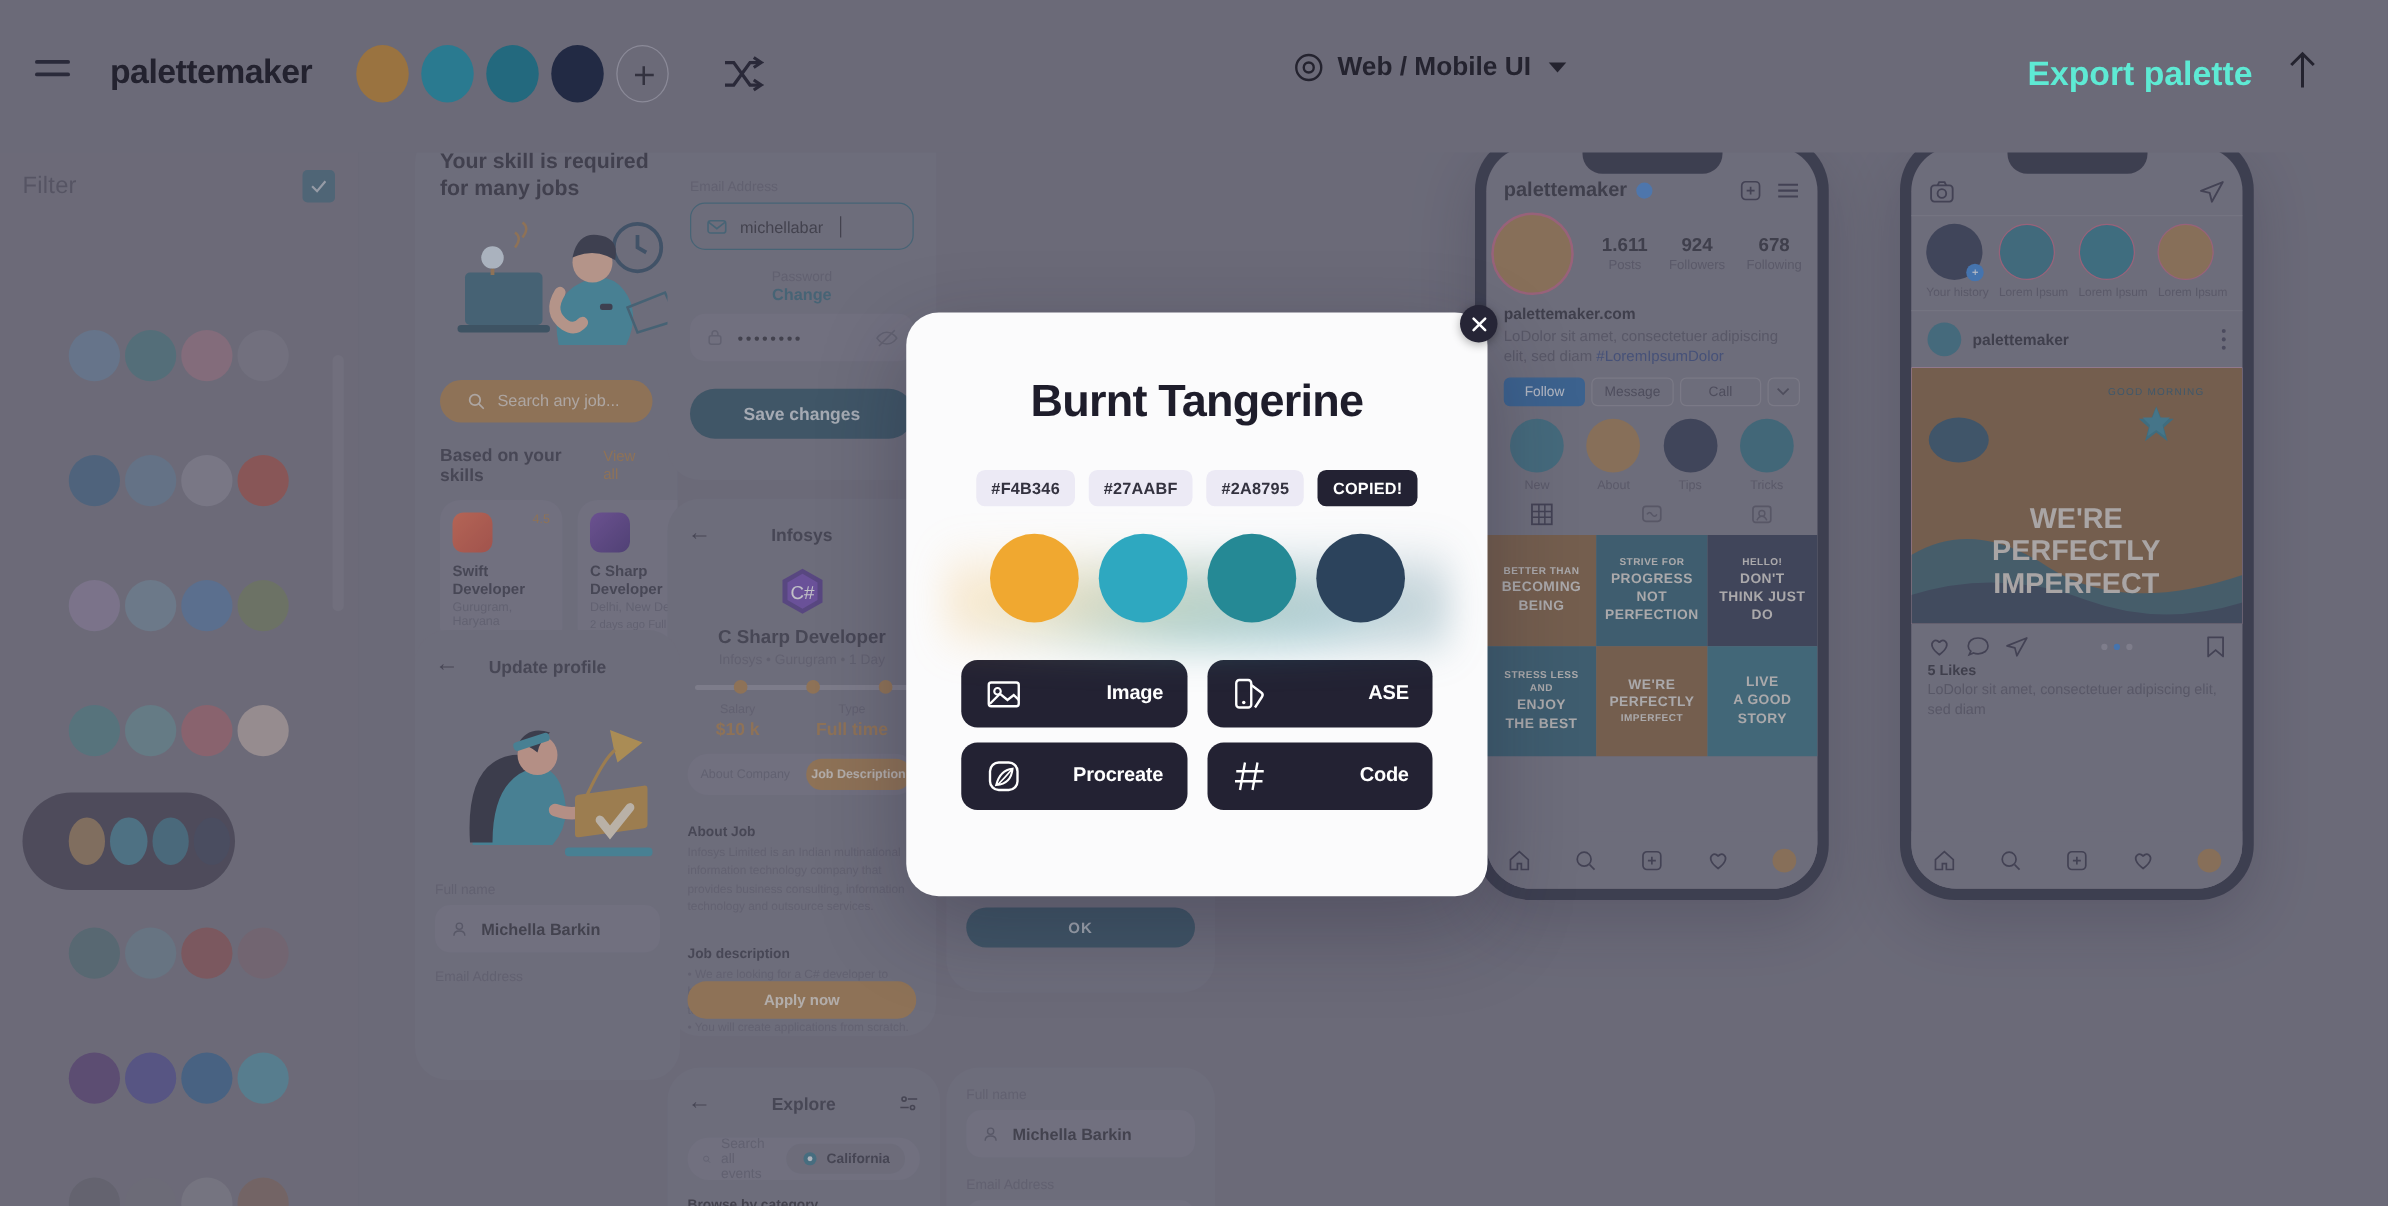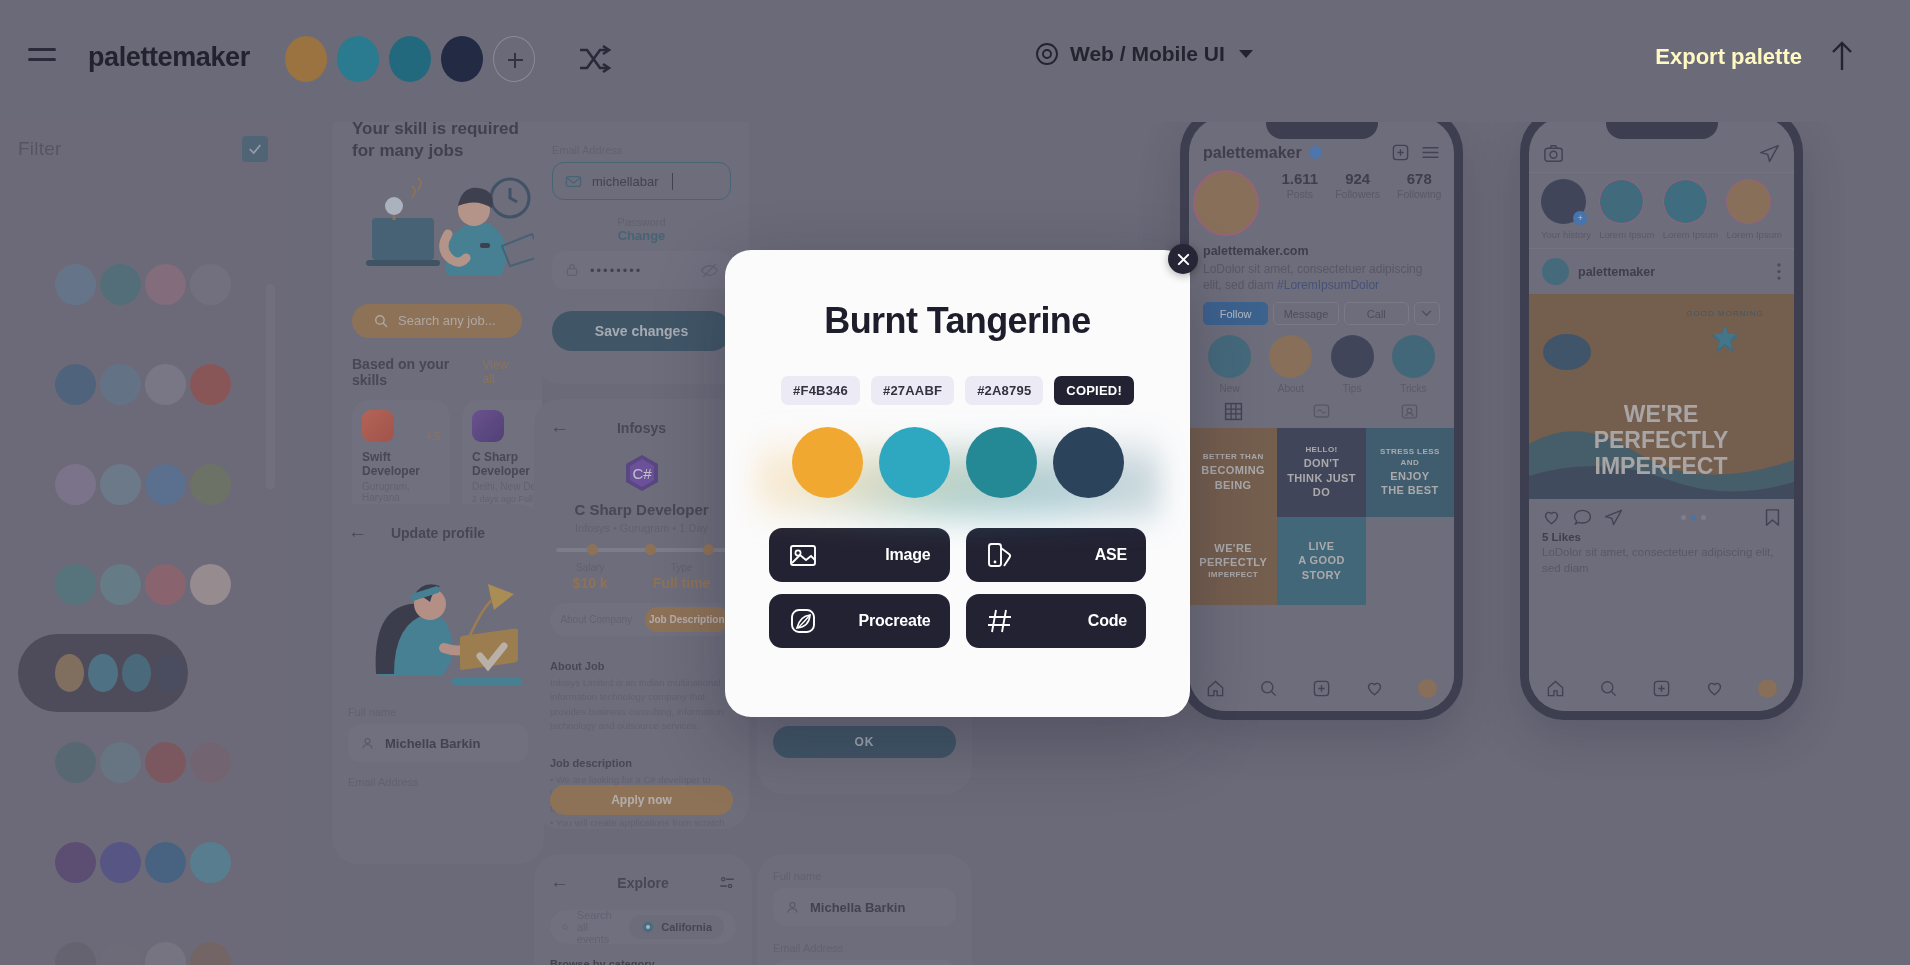--- a/index.html
+++ b/index.html
@@ -36,21 +36,21 @@
   .pdot.add::after  { width:1.8px; height:15px; left:20px; top:15.5px; }
   .shuffle-ico { position:absolute; left:578px; top:44px; width:34px; height:30px; }
   .center-sel {
     position:absolute; left:1035px; top:42px; display:flex; align-items:center; gap:11px;
     font-size:21px; font-weight:700; color:#24232f; cursor:pointer;
   }
   .eye-ico { width:24px; height:24px; }
   .caret { width:0;height:0;border-left:7px solid transparent;border-right:7px solid transparent;border-top:8px solid #24232f; margin-left:3px;}
   .export-btn {
     position:absolute; right:108px; top:44px;
-    font-size:22px; font-weight:700; color:#fef9c3; cursor:pointer; white-space:nowrap;text-align:center;
+    font-size:27px; font-weight:700; color:#5eead4; cursor:pointer; white-space:nowrap;text-align:center;
   }
   .upload-ico { position:absolute; right:55px; top:40px; width:26px; height:32px; }
 
   
   .sidebar {
     position:absolute; left:0; top:104px; width:287px; height:861px;
     background:#6d6c79;
   }
   .filter-row {
     position:absolute; left:18px; top:32px; width:250px;
@@ -164,21 +164,21 @@
   }
   .notch{position:absolute;left:50%;transform:translateX(-50%);top:0;width:112px;height:22px;background:#1d1f33;border-radius:0 0 16px 16px;z-index:5;}
   .phone-a { left:1180px; top:108px; }
   .phone-b { left:1520px; top:108px; }
 
   
   .ig-top{display:flex;align-items:center;gap:7px;padding:26px 14px 0;}
   .ig-user{font-size:16px;font-weight:700;color:#20202c;}
   .verif{width:13px;height:13px;border-radius:50%;background:#3a7fd0;display:inline-block;}
   .ig-top .sp{margin-left:auto;display:flex;gap:11px;align-items:center;}
-  .ig-stats{display:flex;align-items:flex-start;padding:8px 4px 0;gap:14px;}
+  .ig-stats{display:flex;align-items:center;padding:8px 4px 0;gap:14px;}
   .ig-av{width:66px;height:66px;border-radius:50%;background:#9b7342;border:2px solid #b95c7a;}
   .ig-num{flex:1;display:flex;justify-content:space-around;text-align:center;}
   .ig-num .n{font-size:15px;font-weight:700;color:#20202c;}
   .ig-num .t{font-size:10.5px;color:#4e4d5d;margin-top:1px;}
   .ig-web{padding:8px 14px 0;font-size:12.5px;font-weight:700;color:#20202c;}
   .ig-bio{padding:3px 14px 0;font-size:12px;color:#4b4a5a;line-height:1.35;}
   .ig-bio em{color:#2b3f78;font-style:normal;}
   .ig-btns{display:flex;gap:5px;padding:9px 14px 0;}
   .ig-b{flex:1;height:23px;border-radius:5px;border:1px solid #85848f;font-size:11px;display:flex;align-items:center;justify-content:center;color:#3a3949;}
   .ig-b.pri{background:#1a5c9e;color:#e4ecf5;border-color:#1a5c9e;}
@@ -292,21 +292,21 @@
             <path d="M13 13 L18 18" stroke="#ddd0c0" stroke-width="2" stroke-linecap="round"></path>
           </svg>
         <span>Search any job...</span>
       </div>
       <div class="jh-sub">
         <b>Based on your skills</b>
         <span style="color:#a8783f;font-size:12px">View all</span>
       </div>
       <div class="jh-cards">
         <div class="jh-c">
-          <div style="display:flex;justify-content:space-between;align-items:flex-end">
+          <div style="display:flex;justify-content:space-between;align-items:flex-start">
             <div class="jh-ic" style="background:linear-gradient(135deg,#e8603c,#c8422d)"></div>
             <div style="font-size:10px;color:#a8783f">4.5</div>
           </div>
           <div class="jh-name">Swift Developer</div>
           <div class="jh-loc">Gurugram, Haryana</div>
           <div class="jh-meta">2 days ago   Full time</div>
           <div class="jh-apply">Apply now</div>
         </div>
         <div class="jh-c">
           <div class="jh-ic" style="background:linear-gradient(135deg,#6b3fa0,#3d2372)"></div>
@@ -543,20 +543,25 @@
               <rect x="3" y="4" width="18" height="16" rx="2.5" fill="none" stroke="#4a4959" stroke-width="1.7"></rect>
               <circle cx="12" cy="11" r="3" fill="none" stroke="#4a4959" stroke-width="1.5"></circle>
               <path d="M7 18 q2 -4 5 -4 q3 0 5 4" fill="none" stroke="#4a4959" stroke-width="1.5"></path>
             </svg>
         </div>
         <div class="ig-grid">
           <div class="ig-cell" style="background:#7A5530">
               <p><span>BETTER THAN</span><b style="white-space:pre-line">BECOMING
 BEING</b></p>
             </div>
+          <div class="ig-cell" style="background:#1F5468">
+              <p><span>STRIVE FOR</span><b style="white-space:pre-line">PROGRESS
+NOT
+PERFECTION</b></p>
+            </div>
           <div class="ig-cell" style="background:#222A44">
               <p><span>HELLO!</span><b style="white-space:pre-line">DON'T
 THINK JUST
 DO</b></p>
             </div>
           <div class="ig-cell" style="background:#1F5468">
               <p><span style="white-space:pre-line">STRESS LESS
 AND</span><b style="white-space:pre-line">ENJOY
 THE BEST</b></p>
             </div>

